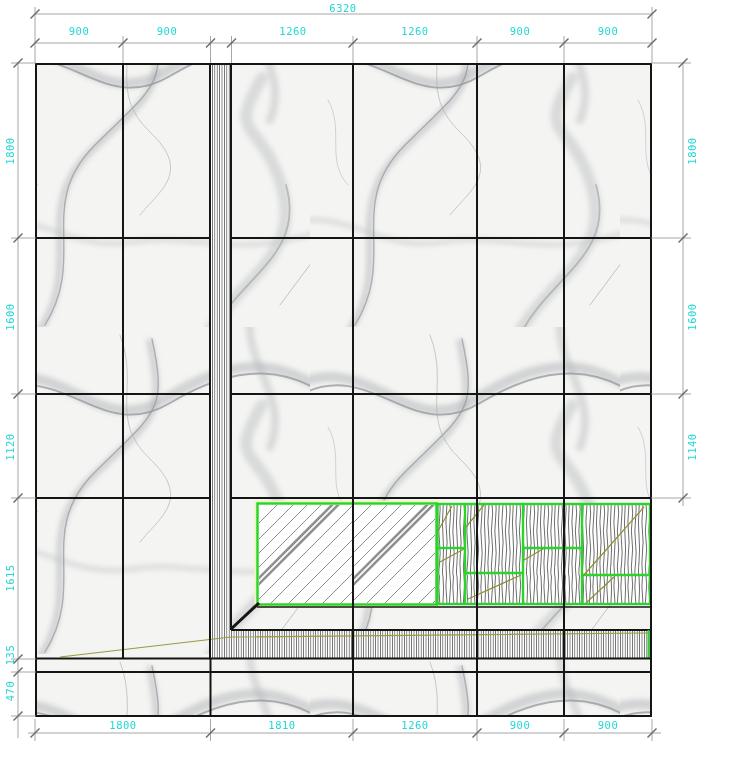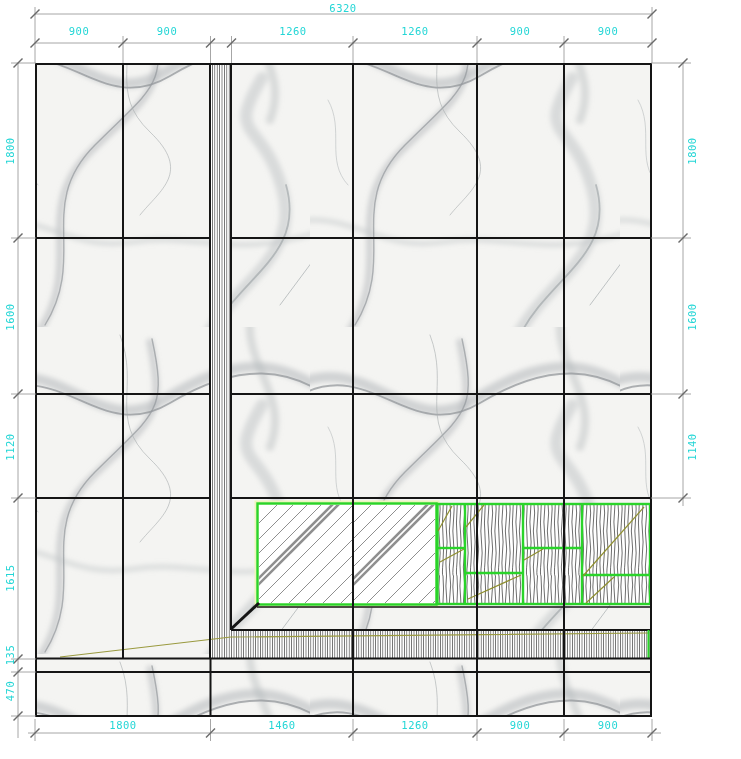--- a/index.html
+++ b/index.html
@@ -240,18 +240,18 @@
 <span class="dim vert" style="left:10px;top:447px">1120</span>
 <span class="dim vert" style="left:10px;top:578px">1615</span>
 <span class="dim vert" style="left:10px;top:655px">135</span>
 <span class="dim vert" style="left:10px;top:691px">470</span>
 
 <span class="dim vert" style="left:692px;top:151px">1800</span>
 <span class="dim vert" style="left:692px;top:317px">1600</span>
 <span class="dim vert" style="left:692px;top:447px">1140</span>
 
 <span class="dim" style="left:123px;top:725px">1800</span>
-<span class="dim" style="left:282px;top:725px">1460</span>
+<span class="dim" style="left:282px;top:725px">1810</span>
 <span class="dim" style="left:415px;top:725px">1260</span>
 <span class="dim" style="left:520px;top:725px">900</span>
 <span class="dim" style="left:608px;top:725px">900</span>
 
 </div>
 
 </body></html>

